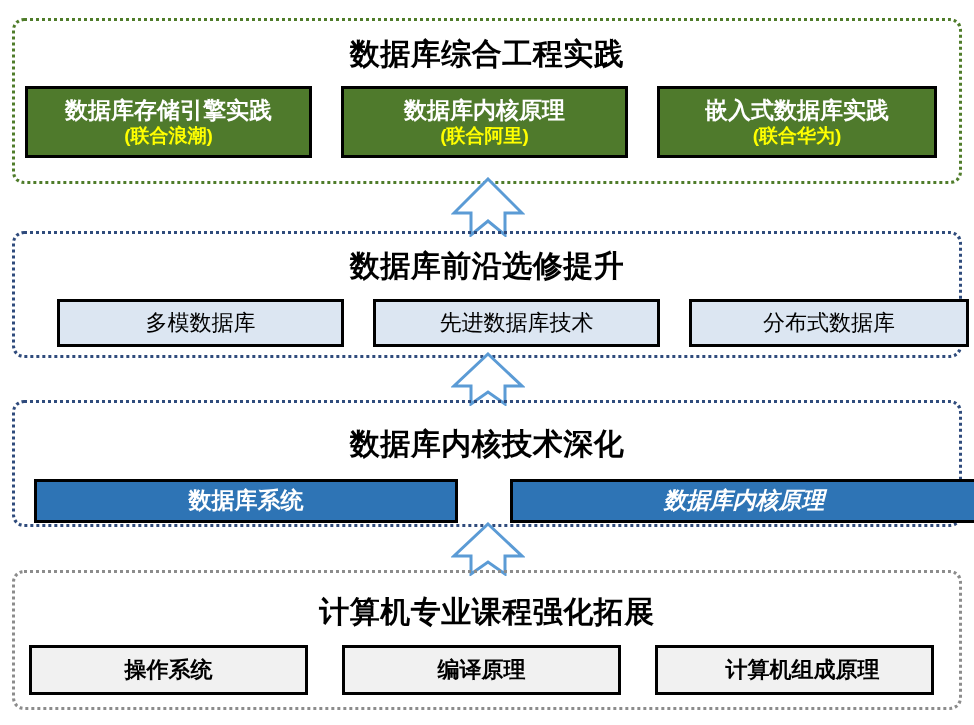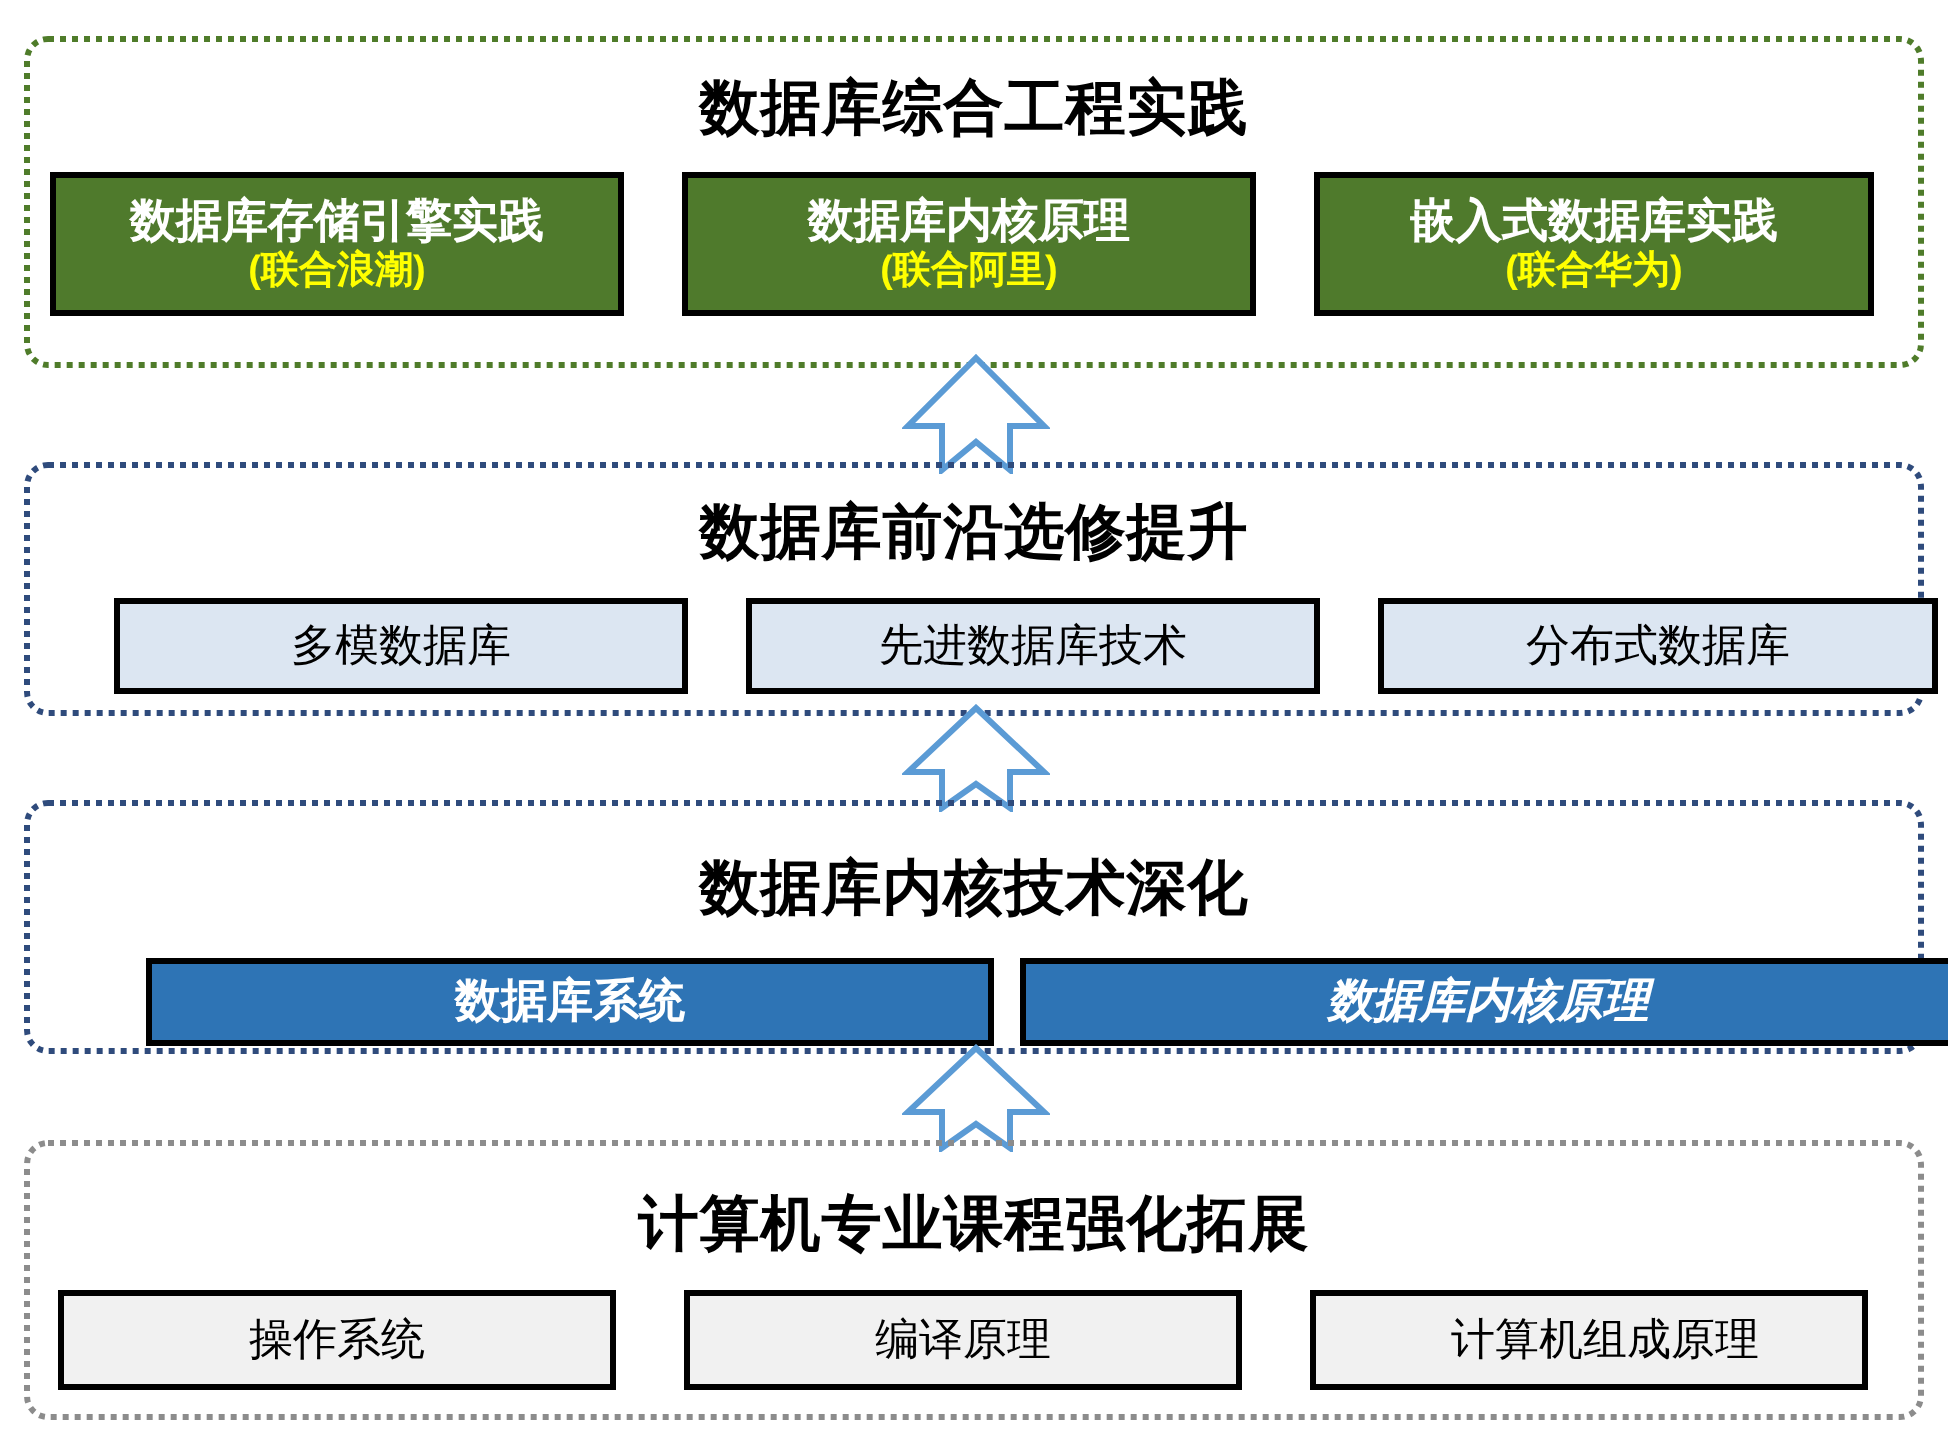--- a/index.html
+++ b/index.html
@@ -111,33 +111,33 @@
     background: #2e74b5;
     height: 44px;
     top: 479px;
   }
   .box-blue .main {
     color: #ffffff;
     font-weight: bold;
     font-size: 23px;
     white-space: nowrap;
   }
-  .k1 { left: 34px;  width: 424px; margin-left: 39px; }
+  .k1 { left: 34px;  width: 424px; }
   .k2 { left: 510px; width: 468px; font-style: italic; }
 
   
   .box-gray {
     background: #f1f1f1;
     height: 50px;
     top: 645px;
   }
   .box-gray .main {
     color: #000000;
     font-size: 22px;
-    font-weight: normal;
+    font-weight: bold;
     white-space: nowrap;
   }
   .f1 { left: 29px;  width: 279px; }
   .f2 { left: 342px; width: 279px; }
   .f3 { left: 655px; width: 279px; padding-left: 16px; }
 
   
   .arrow {
     position: absolute;
     width: 74px;

